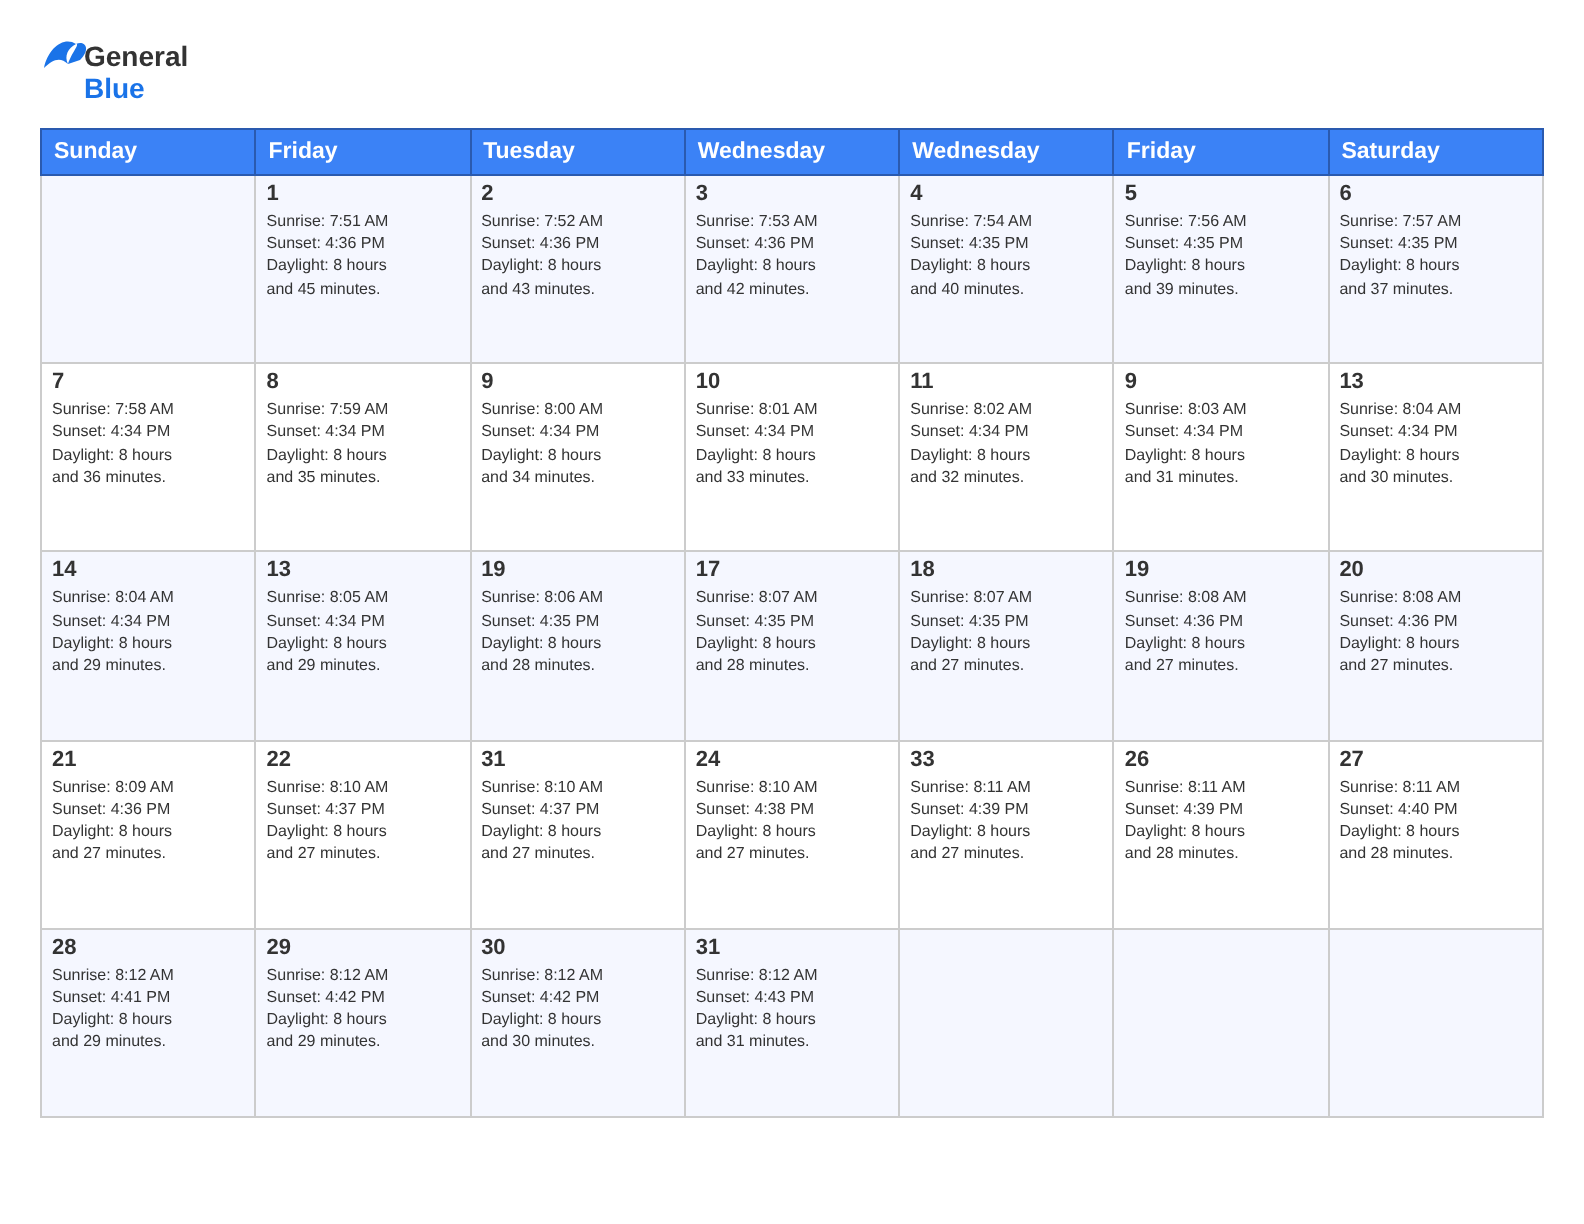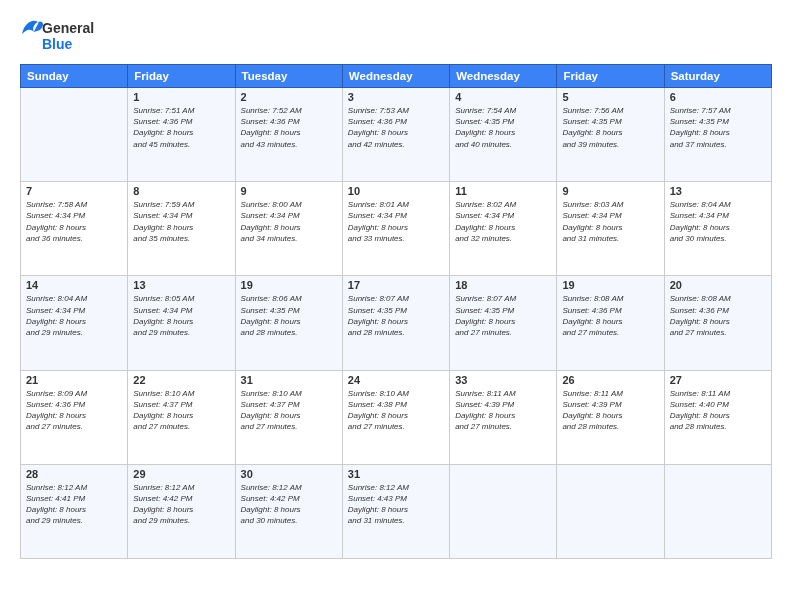--- a/index.html
+++ b/index.html
@@ -75,21 +75,20 @@
     .day-number {
       font-size: 11px;
       font-weight: bold;
       display: block;
       margin-bottom: 2px;
     }
     .day-info {
       font-size: 8px;
       line-height: 1.4;
       color: #333;
-      font-style: italic;
     }
     .week-row td {
       background: #fff;
     }
     .week-row:nth-child(odd) td {
       background: #f5f7ff;
     }
   </style>
 </head>
 <body>

